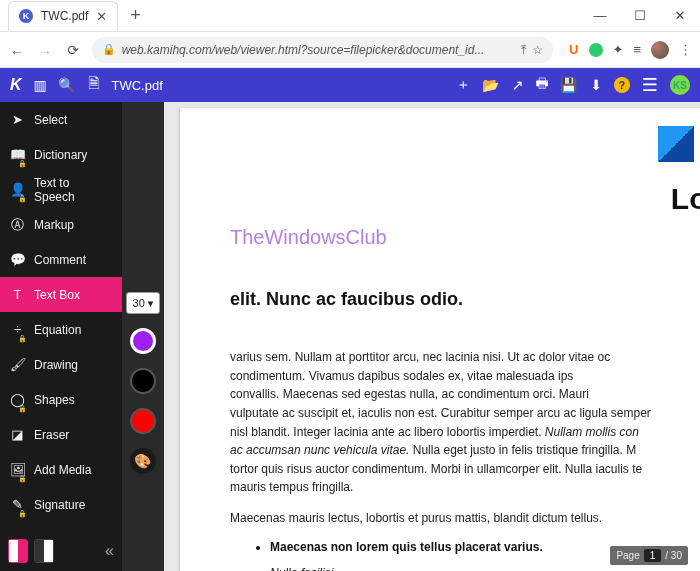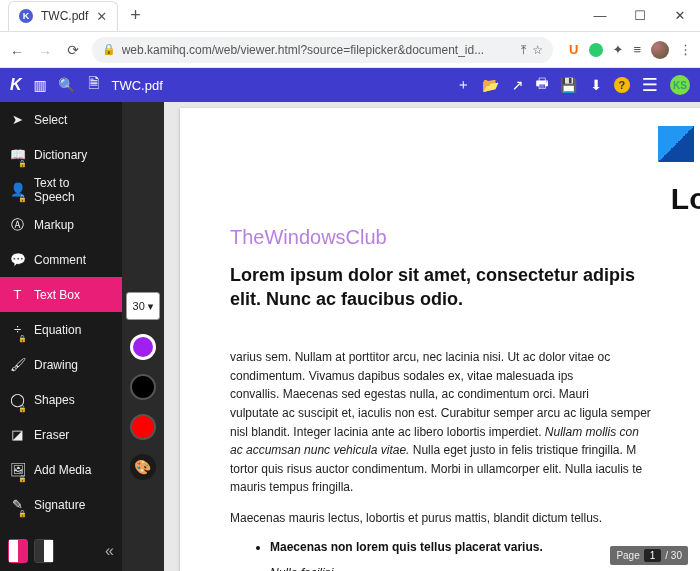--- a/index.html
+++ b/index.html
@@ -9,21 +9,21 @@
 .tab .favicon { width: 14px; height: 14px; border-radius: 50%; background: #4a5cd6; color: #fff; font-size: 9px; font-weight: bold; display: flex; align-items: center; justify-content: center; }
 .tab .title { font-size: 12px; color: #333; }
 .tab .close { font-size: 13px; color: #555; }
 .newtab { font-size: 18px; color: #555; margin-left: 12px; }
 .win-controls { margin-left: auto; display: flex; }
 .win-controls span { width: 40px; height: 32px; display: flex; align-items: center; justify-content: center; font-size: 13px; color: #444; }
 .browser-bar { height: 36px; display: flex; align-items: center; padding: 0 8px; gap: 10px; background: #fff; border-bottom: 1px solid #e5e5e5; }
 .browser-bar .nav-icon { color: #555; font-size: 14px; width: 18px; text-align: center; }
 .url-box { flex: 1; height: 26px; background: #f1f2f3; border-radius: 13px; display: flex; align-items: center; padding: 0 10px; color: #555; font-size: 12px; gap: 6px; }
 .url-box .lock { font-size: 11px; }
-.url-box .url-text { flex: 1; white-space: nowrap; overflow: hidden; text-overflow: ellipsis; }
+.url-box .url-text { flex: 1; white-space: nowrap; overflow: hidden; text-overflow: ellipsis; font-style: italic; }
 .ext-icons { display: flex; align-items: center; gap: 10px; margin-left: 6px; }
 .ext-icons span { font-size: 13px; color: #555; }
 .ext-icons .ub { color: #ff6a00; font-weight: bold; }
 .ext-icons .green { width: 14px; height: 14px; border-radius: 50%; background: #2ecc71; display: inline-block; }
 .ext-icons .avatar { width: 18px; height: 18px; border-radius: 50%; background: radial-gradient(circle at 30% 30%, #b77, #553); }
 .kami-bar { height: 34px; background: #3e3bcd; display: flex; align-items: center; padding: 0 10px; gap: 12px; color: #fff; }
 .kami-logo { font-weight: bold; font-size: 16px; font-style: italic; }
 .kami-bar .ico { font-size: 14px; }
 .kami-filename { font-size: 13px; }
 .kami-bar .spacer { flex: 1; }
@@ -38,21 +38,21 @@
 .tool-item .tico { width: 15px; font-size: 13px; text-align: center; }
 .tool-item .lock-badge { position: absolute; left: 18px; bottom: 4px; font-size: 7px; color: #ffb800; }
 .sidebar-bottom { margin-top: auto; display: flex; align-items: center; height: 40px; padding: 0 8px; gap: 6px; }
 .view-toggle { width: 20px; height: 24px; border-radius: 3px; border: 1px solid #444; display: flex; }
 .view-toggle.active { background: #e91e76; border-color: #e91e76; }
 .view-toggle .half { flex:1; background:#fff; }
 .view-toggle .half.dark { background:#333; }
 .view-toggle.active .half.dark{ background:#e91e76; }
 .collapse { margin-left: auto; color: #aaa; font-size: 16px; }
 .opts-col { width: 42px; background: #2a2a2a; display: flex; flex-direction: column; align-items: center; padding-top: 190px; gap: 14px; }
-.font-size-box { width: 34px; height: 28px; background: #fff; border: 1px solid #999; border-radius: 3px; font-size: 11px; display: flex; align-items: center; justify-content: center; color: #222; }
+.font-size-box { width: 34px; height: 22px; background: #fff; border: 1px solid #999; border-radius: 3px; font-size: 11px; display: flex; align-items: center; justify-content: center; color: #222; }
 .color-swatch { width: 26px; height: 26px; border-radius: 50%; border: 2px solid #555; }
 .color-swatch.selected { border: 3px solid #fff; }
 .palette-btn { width: 26px; height: 26px; border-radius: 50%; background: #1a1a1a; display: flex; align-items: center; justify-content: center; font-size: 14px; }
 .doc-area { flex: 1; background: #e8e8e8; position: relative; overflow: hidden; }
 .page { background: #fff; margin: 6px 0 0 16px; width: 1200px; height: 520px; padding: 18px 40px 18px 50px; box-shadow: 0 1px 3px rgba(0,0,0,0.25); }
 .logo-row { display: flex; align-items: center; justify-content: center; gap: 6px; margin-left: -40px;}
 .twc-logo { width: 36px; height: 36px; background: linear-gradient(135deg,#2196f3 0%,#2196f3 50%,#0d47a1 50%,#0d47a1 100%); transform: rotate(0deg); }
 .logo-text { font-size: 22px; color: #222; }
 .doc-h1 { text-align: center; font-size: 30px; font-weight: bold; margin: 20px 0 10px -40px; color:#111;}
 .watermark { color: #b77fe0; font-size: 20px; margin-bottom: 14px; }
@@ -203,21 +203,21 @@
 
   <div class="doc-area">
     <div class="page">
       <div class="logo-row">
         <div class="twc-logo"></div>
         <span class="logo-text">TheWindowsClub</span>
       </div>
       <div class="doc-h1">Lorem ipsum</div>
       <div class="watermark">TheWindowsClub</div>
       <div class="doc-h2">
-        <span>Lorem ipsum dolor sit amet, consectetur adipis</span><br><span>elit. Nunc ac faucibus odio.</span>
+        <br><span>elit. Nunc ac faucibus odio.</span>
       </div>
       <div class="doc-p">
         <br>
         <span>varius sem. Nullam at porttitor arcu, nec lacinia nisi. Ut ac dolor vitae oc</span><br>
         <span>condimentum. </span><b>Vivamus dapibus sodales ex, vitae malesuada ips</b><br>
         <b>convallis. Maecenas sed egestas nulla, ac condimentum orci.</b><span> Mauri</span><br>
         <span>vulputate ac suscipit et, iaculis non est. Curabitur semper arcu ac ligula semper</span><br>
         <span>nisl blandit. Integer lacinia ante ac libero lobortis imperdiet. </span><i>Nullam mollis con</i><br>
         <i>ac accumsan nunc vehicula vitae.</i><span> Nulla eget justo in felis tristique fringilla. M</span><br>
         <span>tortor quis risus auctor condimentum. Morbi in ullamcorper elit. Nulla iaculis te</span><br>

